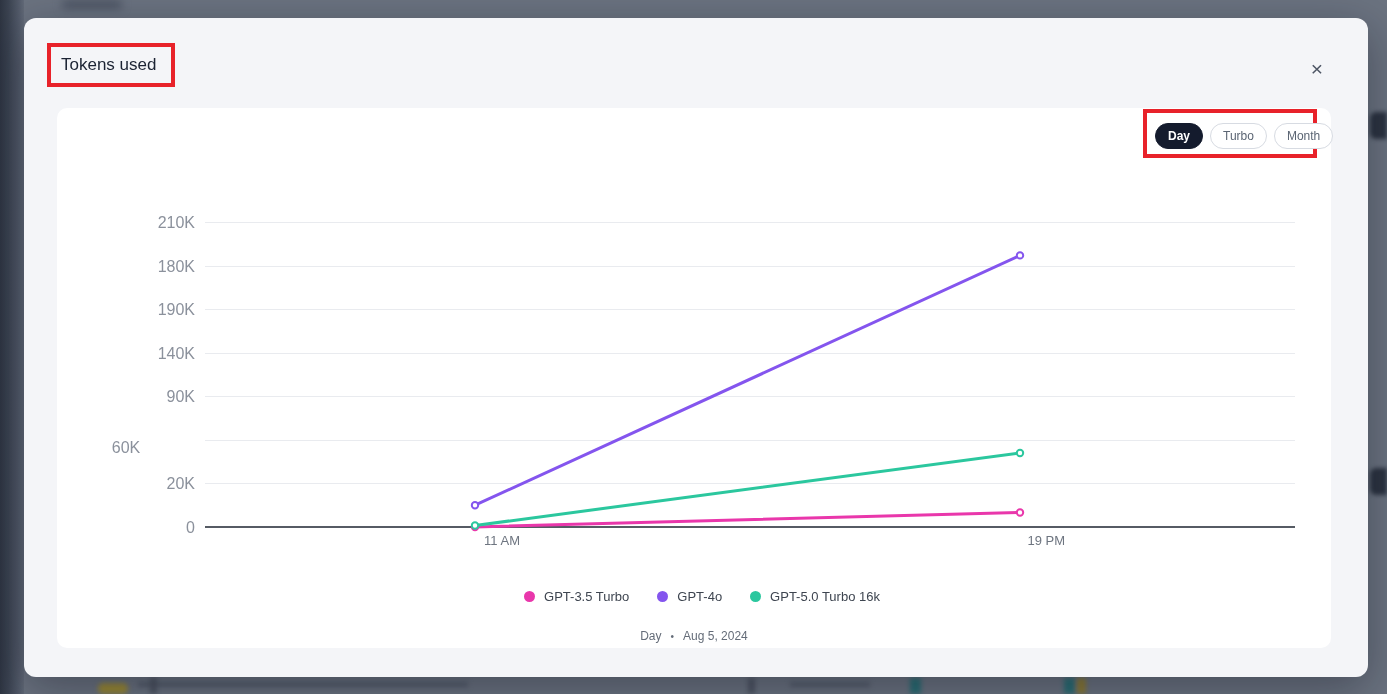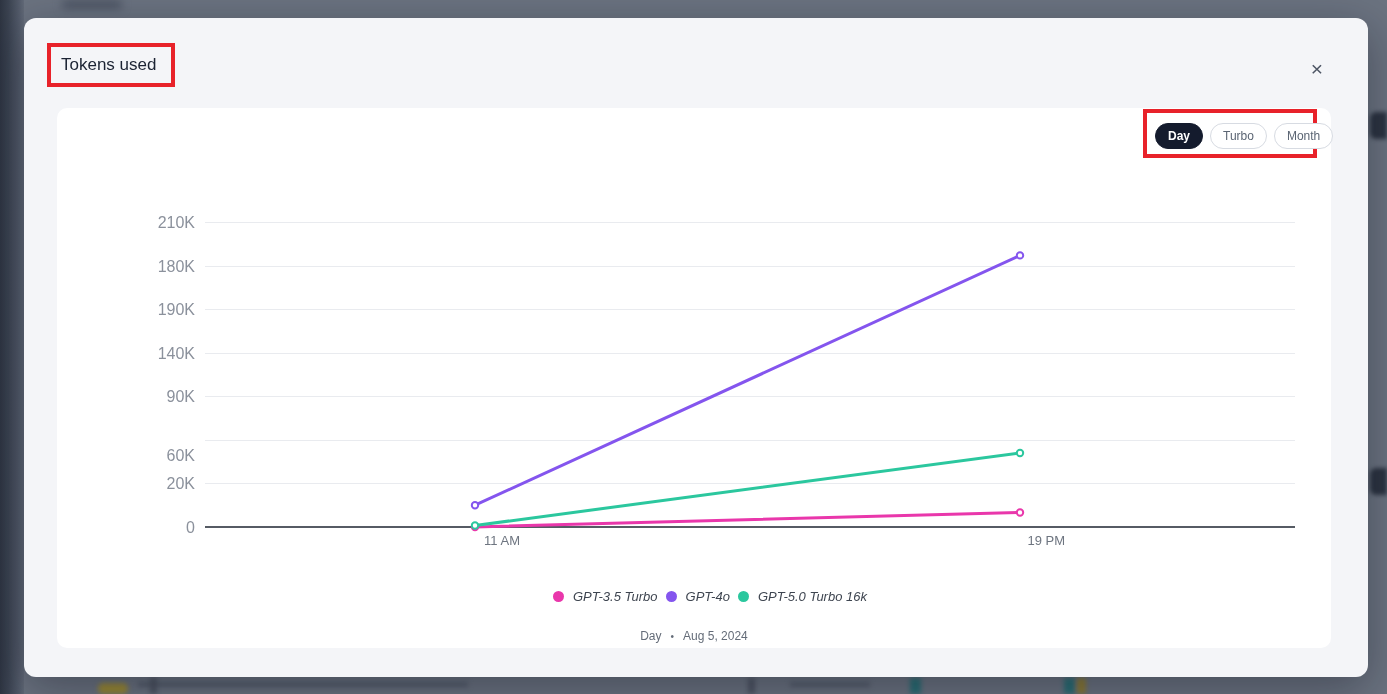--- a/index.html
+++ b/index.html
@@ -55,22 +55,22 @@
   .plot { position:absolute; inset:0; pointer-events:none; }
   .gridline { position:absolute; left:148px; width:1090px; height:1px; background:#e9ebef; }
   .axisline { position:absolute; left:148px; width:1090px; height:2px; background:#565b64; }
   .ytick { position:absolute; left:0; width:138px; text-align:right;
     font-size:16px; color:#8b919c; }
   .xtick { position:absolute; width:90px; text-align:right; top:425px;
     font-size:13px; color:#6e7580; }
   .series-svg { position:absolute; left:0; top:0; }
 
   
-  .legend { position:absolute; left:16px; top:481px; width:100%; display:flex;
-    justify-content:center; gap:8px;font-style:italic; }
+  .legend { position:absolute; left:8px; top:481px; width:100%; display:flex;
+    justify-content:center; gap:28px; }
   .legend-item { display:flex; align-items:center; gap:9px; font-size:13px;
     color:#3e4550; cursor:pointer; }
   .legend-dot { width:11px; height:11px; border-radius:50%; }
 
   
   .chart-caption { position:absolute; left:0; top:521px; width:100%; display:flex;
     justify-content:center; align-items:center; gap:9px; font-size:12px; color:#646c78; }
   .caption-sep { font-size:10px; }
 </style>
 </head>
@@ -103,21 +103,21 @@
         <button class="range-btn active">Day</button>
         <button class="range-btn inactive">Turbo</button>
         <button class="range-btn inactive">Month</button>
       </div>
     <div class="plot" id="plot">
         <div class="axisline" style="top: 418px;"></div>
         <div class="ytick" style="top: 411px;">0</div>
         <div class="gridline" style="top: 375.429px;"></div>
         <div class="ytick" style="top: 367.429px;">20K</div>
         <div class="gridline" style="top: 331.857px;"></div>
-        <div class="ytick" style="top: 339px;">60K</div>
+        <div class="ytick" style="top: 331px; text-align: center;">60K</div>
         <div class="gridline" style="top: 288.286px;"></div>
         <div class="ytick" style="top: 280.286px;">90K</div>
         <div class="gridline" style="top: 244.714px;"></div>
         <div class="ytick" style="top: 236.714px;">140K</div>
         <div class="gridline" style="top: 201.143px;"></div>
         <div class="ytick" style="top: 193.143px;">190K</div>
         <div class="gridline" style="top: 157.571px;"></div>
         <div class="ytick" style="top: 149.571px;">180K</div>
         <div class="gridline" style="top: 114px;"></div>
         <div class="ytick" style="top: 106px;">210K</div>

